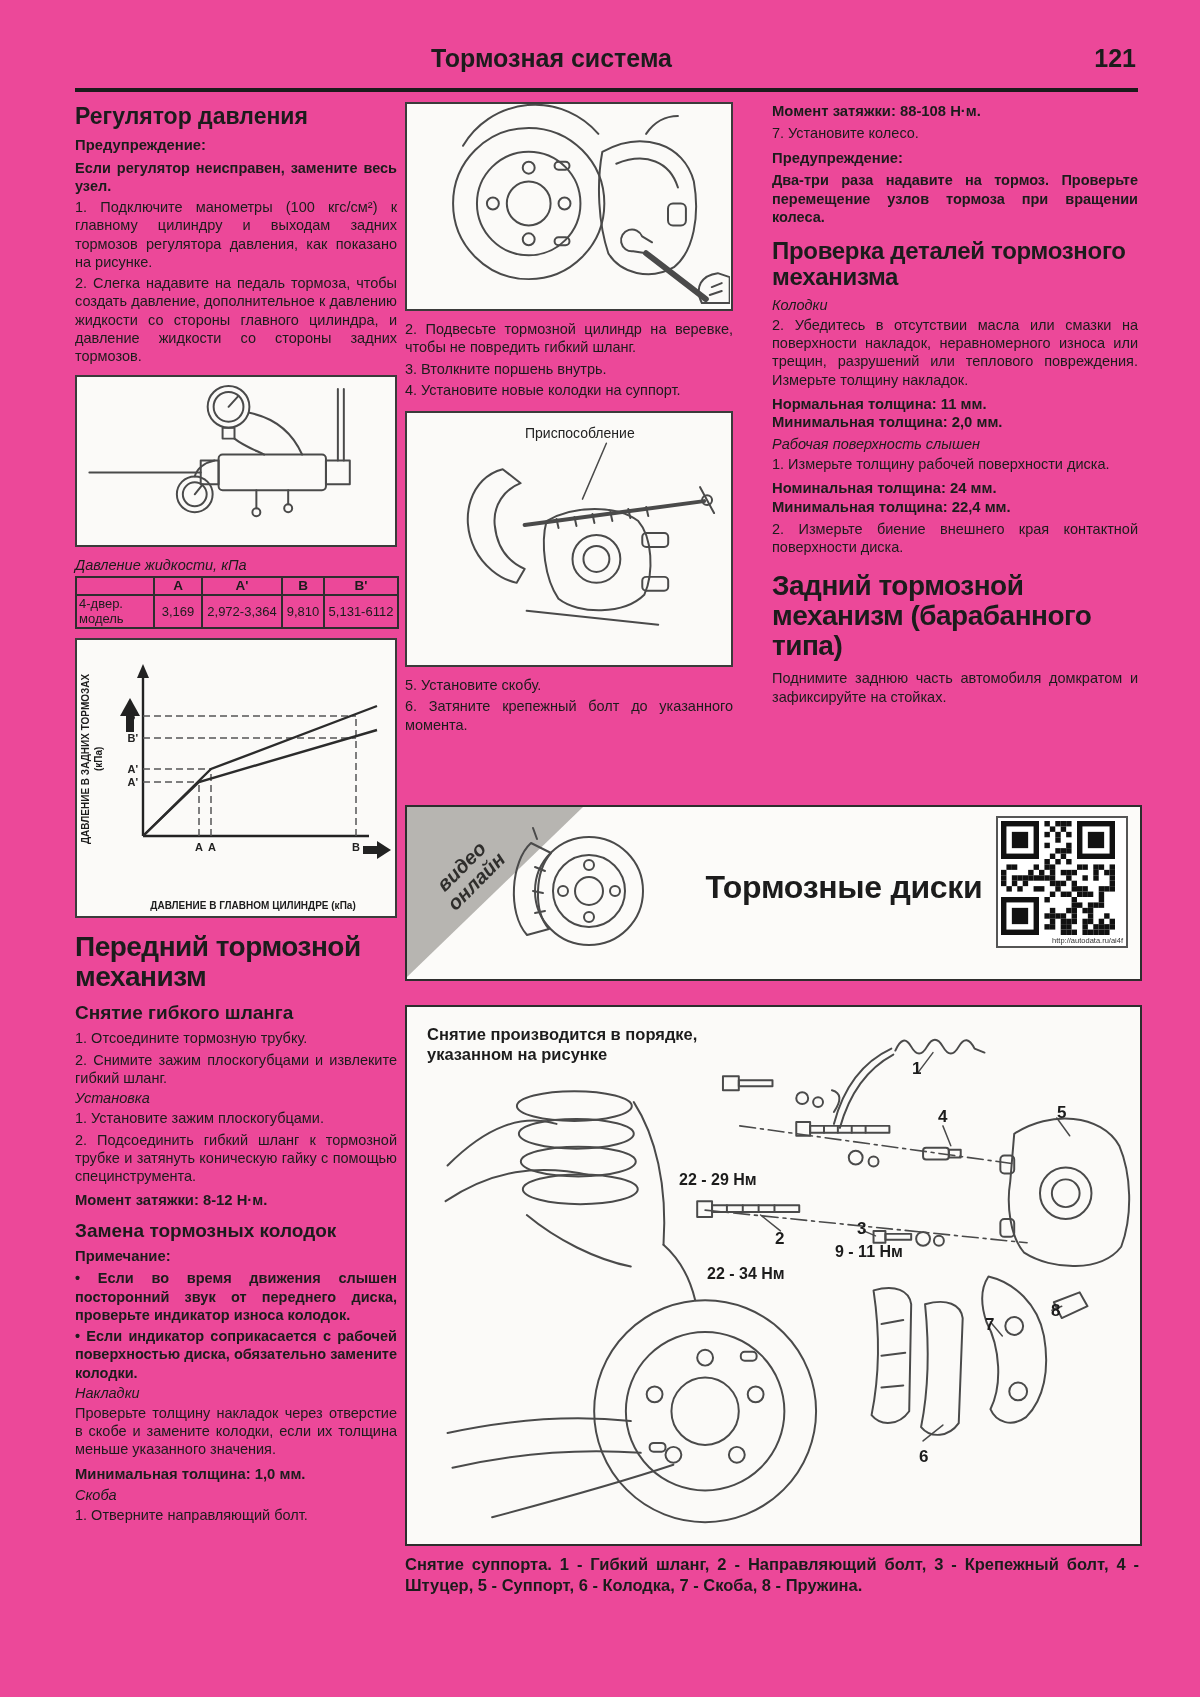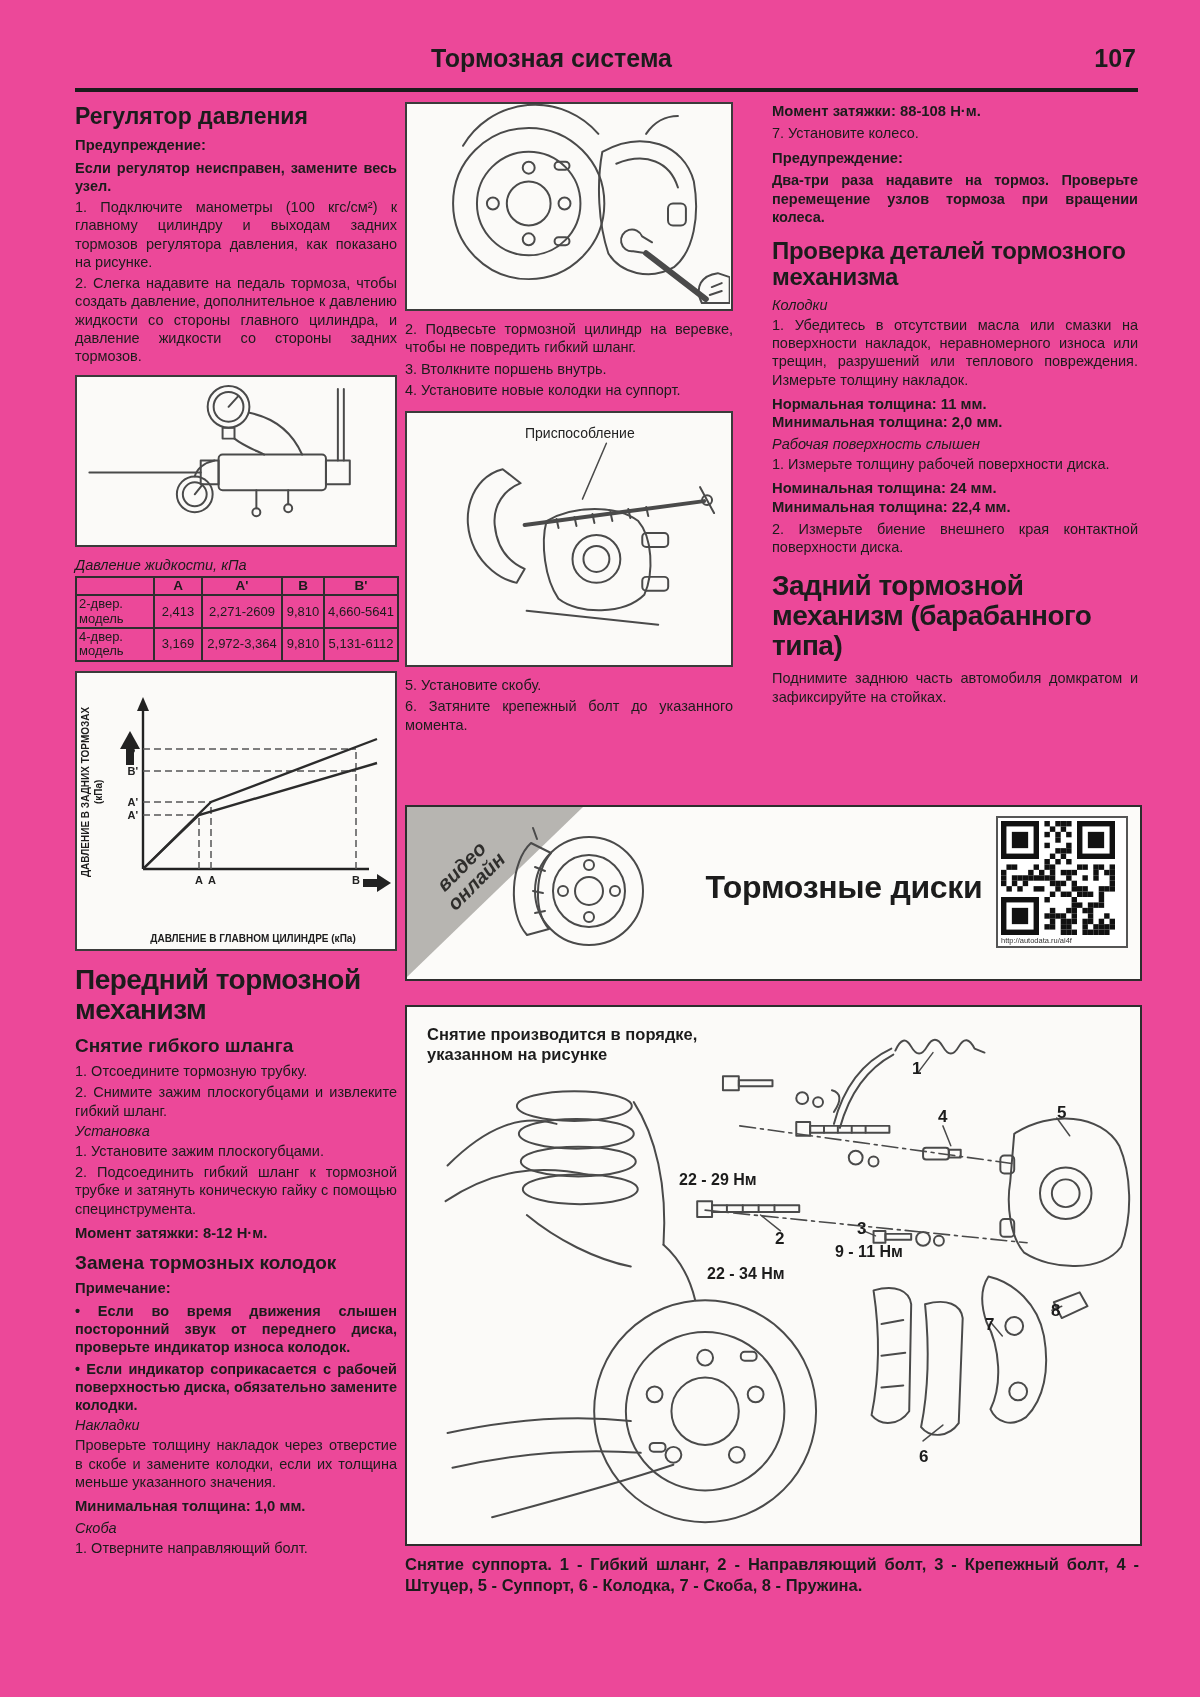--- a/index.html
+++ b/index.html
@@ -49,39 +49,39 @@
           border:2.5px solid #2e2e2e;background:#fcfbf9;}
   .ribbon{position:absolute;left:0;top:0;width:176px;height:170px;background:#b7b5b1;
           clip-path:polygon(0 0,100% 0,0 100%);}
   .ribbon-label{position:absolute;left:18px;top:46px;width:88px;transform:rotate(-45deg);
           font-size:20px;font-weight:bold;font-style:italic;color:#2f2e2c;line-height:1.05;text-align:center;}
   .banner-title{position:absolute;left:252px;top:62px;width:370px;text-align:center;
           font-size:32px;font-weight:bold;letter-spacing:-0.3px;}
   .banner-disc{position:absolute;left:90px;top:12px;}
   .qrbox{position:absolute;right:12px;top:9px;width:122px;border:2px solid #555;
           background:#fff;padding:3px 3px 1px;}
-  .qr-url{font-size:7.5px;text-align:left;color:#333;margin-top:1px;}
+  .qr-url{font-size:7.5px;text-align:right;color:#333;margin-top:1px;}
   
   .diagram{position:absolute;left:405px;top:1005px;width:733px;height:537px;
           border:2.5px solid #2e2e2e;background:#fbfaf8;}
   .dia-note{position:absolute;left:20px;top:18px;width:345px;font-size:16.5px;
           font-weight:bold;line-height:1.2;}
   .dnum{position:absolute;font-weight:bold;font-size:17px;}
   .dtorq{position:absolute;font-weight:bold;font-size:16px;white-space:nowrap;}
   .caption{position:absolute;left:405px;top:1554px;width:734px;font-size:16.5px;
           font-weight:bold;line-height:1.28;text-align:justify;}
 </style>
 </head>
 <body>
 
 <div class="page">
 
   <div class="pg-header">
     <div class="pg-title">Тормозная система</div>
-    <div class="pg-num">107</div>
+    <div class="pg-num">121</div>
   </div>
   <div class="pg-rule"></div>
 
   <div class="col" id="col-left">
     <div class="h-sec">Регулятор давления</div>
     <p class="spec2">Предупреждение:</p>
     <p class="body b">Если регулятор неисправен, замените весь узел.</p>
     <p class="body">1. Подключите манометры (100 кгс/см²) к главному цилиндру и выходам задних тормозов регулятора давления, как показано на рисунке.</p>
     <p class="body">2. Слегка надавите на педаль тормоза, чтобы создать давление, дополнительное к давлению жидкости со стороны главного цилиндра, и давление жидкости со стороны задних тормозов.</p>
 
@@ -121,27 +121,20 @@
           <col style="width:42px">
           <col style="width:74px">
         </colgroup>
       <tbody>
           <tr>
         <th></th>
         <th>A</th>
         <th>A'</th>
         <th>B</th>
         <th>B'</th>
-      </tr>
-      <tr>
-        <td class="rowhead">2-двер. модель</td>
-        <td>2,413</td>
-        <td>2,271-2609</td>
-        <td>9,810</td>
-        <td>4,660-5641</td>
       </tr>
       <tr>
         <td class="rowhead">4-двер. модель</td>
         <td>3,169</td>
         <td>2,972-3,364</td>
         <td>9,810</td>
         <td>5,131-6112</td>
       </tr>
     </tbody>
       </table>
@@ -260,21 +253,21 @@
     <p class="body">6. Затяните крепежный болт до указанного момента.</p>
   </div>
 
   <div class="col" id="col-right">
     <p class="spec2">Момент затяжки: 88-108 Н·м.</p>
     <p class="body">7. Установите колесо.</p>
     <p class="spec">Предупреждение:</p>
     <p class="body b">Два-три раза надавите на тормоз. Проверьте перемещение узлов тормоза при вращении колеса.</p>
     <div class="h-med">Проверка деталей тормозного механизма</div>
     <p class="it">Колодки</p>
-    <p class="body">1. Убедитесь в отсутствии масла или смазки на поверхности накладок, неравномерного износа или трещин, разрушений или теплового повреждения. Измерьте толщину накладок.</p>
+    <p class="body">2. Убедитесь в отсутствии масла или смазки на поверхности накладок, неравномерного износа или трещин, разрушений или теплового повреждения. Измерьте толщину накладок.</p>
     <p class="spec" style="margin-bottom:0;">Нормальная толщина: 11 мм.</p>
     <p class="spec2">Минимальная толщина: 2,0 мм.</p>
     <p class="it">Рабочая поверхность слышен</p>
     <p class="body">1. Измерьте толщину рабочей поверхности диска.</p>
     <p class="spec" style="margin-bottom:0;">Номинальная толщина: 24 мм.</p>
     <p class="spec2">Минимальная толщина: 22,4 мм.</p>
     <p class="body">2. Измерьте биение внешнего края контактной поверхности диска.</p>
     <div class="h-big">Задний тормозной механизм (барабанного типа)</div>
     <p class="body">Поднимите заднюю часть автомобиля домкратом и зафиксируйте на стойках.</p>
   </div>

